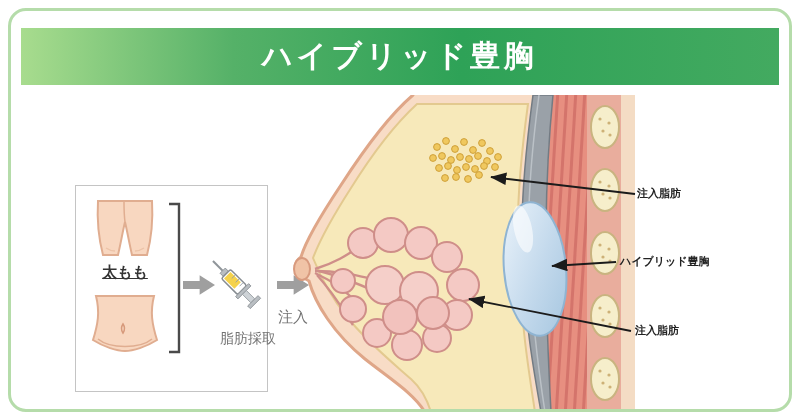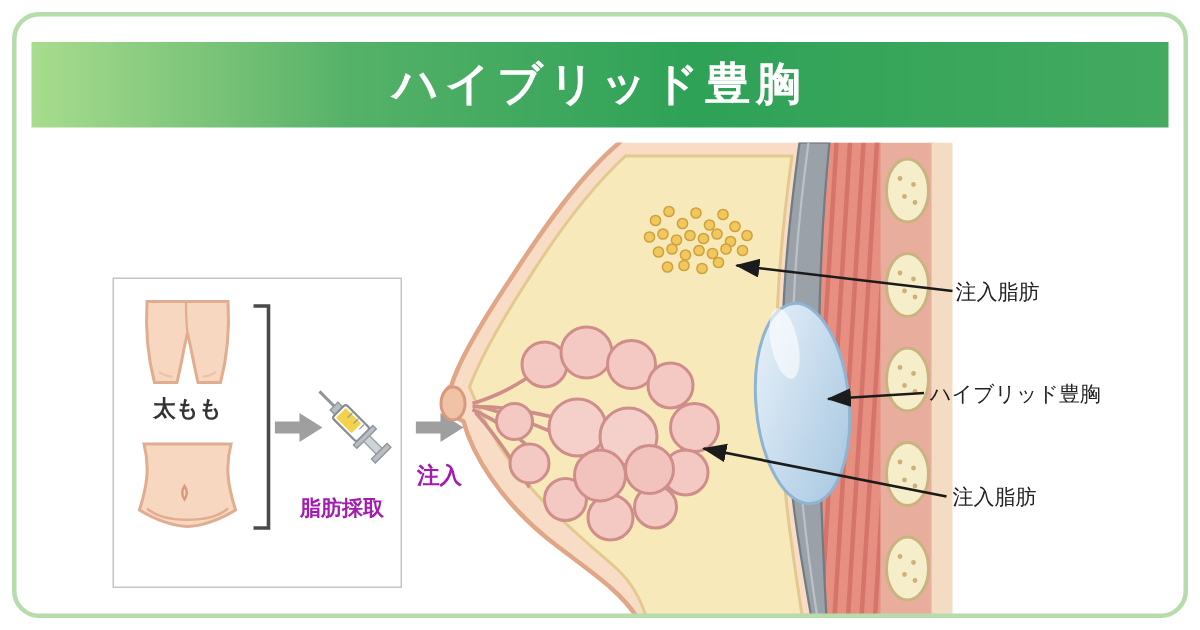--- a/index.html
+++ b/index.html
@@ -6,23 +6,23 @@
   .page{position:relative;width:800px;height:420px;background:#ffffff;overflow:hidden;
         font-family:"Liberation Sans","DejaVu Sans",sans-serif;color:#333333;}
   .frame{position:absolute;left:8px;top:8px;width:778px;height:398px;
          border:3px solid #b5dcaa;border-radius:18px;pointer-events:none;z-index:5;}
   .banner{position:absolute;left:21px;top:28px;width:758px;height:57px;
           background:linear-gradient(90deg,#a8dc8e 0%,#55b168 28%,#2ea257 58%,#43aa60 100%);
           display:flex;align-items:center;justify-content:center;z-index:4;}
   .banner-title{color:#ffffff;font-size:30px;font-weight:bold;letter-spacing:4px;}
   .process-box{position:absolute;left:75px;top:185px;width:193px;height:207px;
                border:1.5px solid #c4c4c4;background:#ffffff;box-sizing:border-box;}
-  .body-label{position:absolute;width:88px;text-align:center;font-size:15px;font-weight:bold;color:#333;}
-  .step-label{position:absolute;text-align:center;font-size:14px;font-weight:bold;color:#a21caf;}
-  .anno-label{position:absolute;font-size:14px;font-weight:normal;color:#222;white-space:nowrap;}
+  .body-label{position:absolute;width:88px;text-align:center;font-size:15px;font-weight:bold;color:#333;text-decoration:underline;}
+  .step-label{position:absolute;text-align:center;font-size:14px;font-weight:normal;color:#737373;}
+  .anno-label{position:absolute;font-size:11px;font-weight:bold;color:#222;white-space:nowrap;}
   .block-arrow{position:absolute;width:32px;height:22px;background:#9f9f9f;
     clip-path:polygon(0 32%,52% 32%,52% 6%,100% 50%,52% 94%,52% 68%,0 68%);}
   .abs{position:absolute;}
 </style>
 </head>
 <body>
 
 <div class="page">
 
   <div class="frame"></div>
@@ -59,21 +59,21 @@
       <rect x="22" y="6" width="25" height="14" rx="2" fill="#ffffff" stroke="#868c91" stroke-width="1.6"></rect>
       <rect x="24" y="8" width="16" height="10" fill="#f5d24b"></rect>
       <line x1="30" y1="7" x2="30" y2="12" stroke="#9aa0a4" stroke-width="1"></line>
       <line x1="36" y1="7" x2="36" y2="12" stroke="#9aa0a4" stroke-width="1"></line>
       <line x1="42" y1="7" x2="42" y2="12" stroke="#9aa0a4" stroke-width="1"></line>
       <rect x="47" y="3" width="3.5" height="20" fill="#b9bec2" stroke="#8f959a" stroke-width="1"></rect>
       <rect x="50.5" y="10" width="13" height="6" fill="#ced3d7" stroke="#9aa0a4" stroke-width="1"></rect>
       <rect x="63.5" y="5" width="4" height="16" fill="#b9bec2" stroke="#8f959a" stroke-width="1"></rect>
     </svg>
   </div>
-  <div class="step-label" style="left:192px;top:330px;width:72px;">脂肪採取</div>
+  <div class="step-label" style="left:212px;top:330px;width:72px;">脂肪採取</div>
 
   <div class="block-arrow" style="left:277px;top:274px;"></div>
   <div class="step-label" style="left:277px;top:308px;width:32px;font-size:15px;">注入</div>
 
   <svg class="abs" style="left:285px;top:95px;" width="460" height="317" viewBox="0 0 460 317">
     <defs>
       <marker id="ah" markerWidth="10" markerHeight="8" refX="8.5" refY="3.5" orient="auto">
         <path d="M0,0 L9,3.5 L0,7 Z" fill="#1b1b1b"></path>
       </marker>
       <linearGradient id="implantGrad" x1="0" y1="0" x2="1" y2="1">

